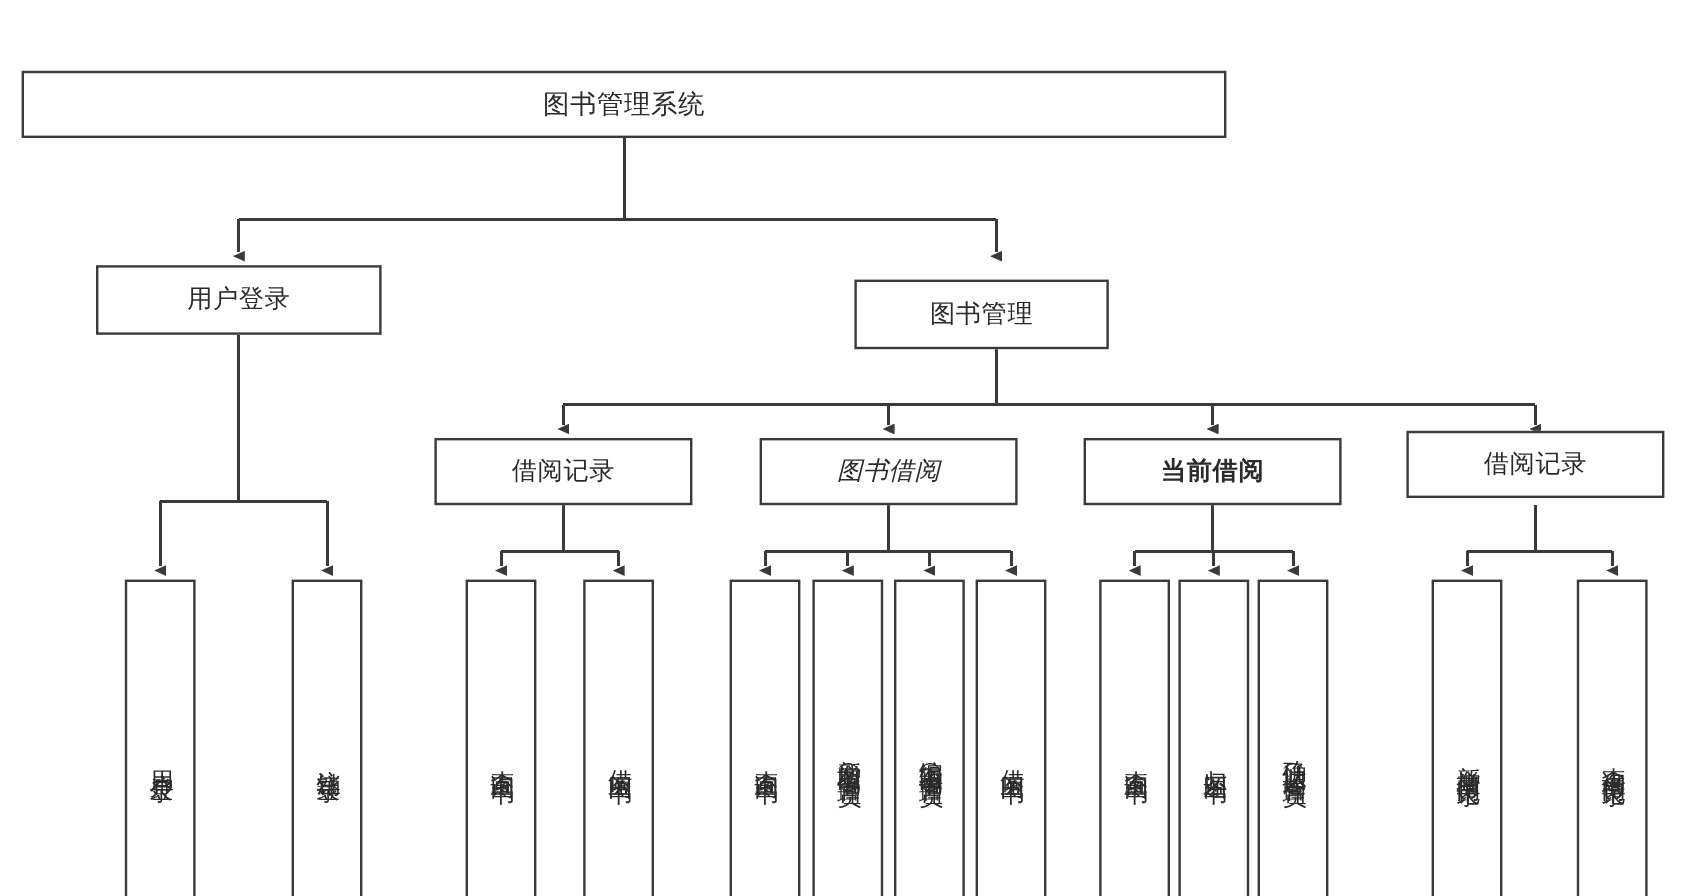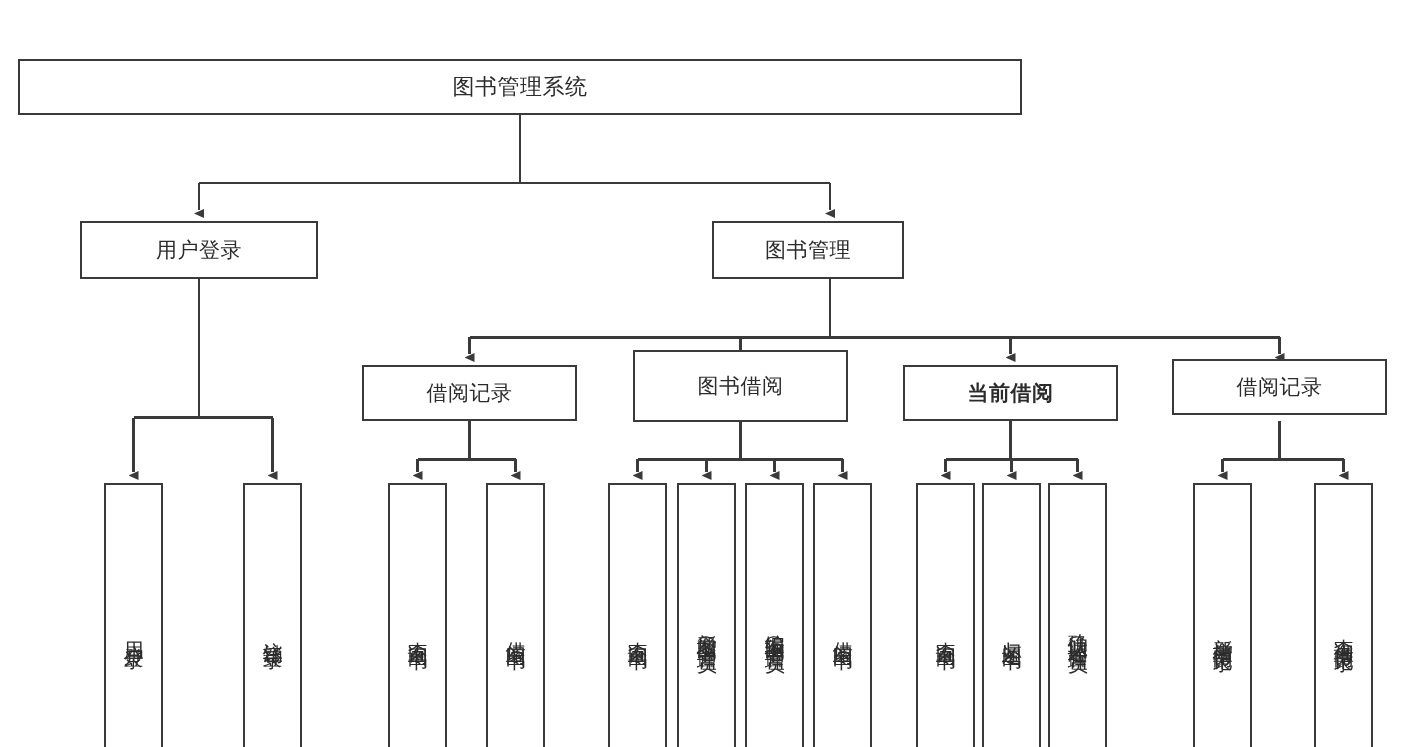--- a/index.html
+++ b/index.html
@@ -112,27 +112,27 @@
         <line x1="1343.5" y1="412.44" x2="1343.5" y2="425" stroke="#3a3a3a" stroke-width="2.5" shape-rendering="crispEdges" marker-end="url(#arrowhead)"></line>
       </g>
   </svg>
   <div id="node-layer">
       <div class="node-box level-0" style="left: 18px; top: 12px; width: 1004px; height: 56px;">
         <span class="node-label">图书管理系统</span>
       </div>
       <div class="node-box level-1" style="left: 80px; top: 174px; width: 238px; height: 58px;">
         <span class="node-label">用户登录</span>
       </div>
-      <div class="node-box level-1" style="left: 712px; top: 174px; width: 192px; height: 58px;">
+      <div class="node-box level-1" style="left: 712px; top: 186px; width: 212px; height: 58px;">
         <span class="node-label">图书管理</span>
       </div>
       <div class="node-box level-2" style="left: 362px; top: 318px; width: 215px; height: 56px;">
         <span class="node-label">借阅记录</span>
       </div>
-      <div class="node-box level-2" style="left: 633px; top: 303px; width: 215px; height: 72px;">
+      <div class="node-box level-2" style="left: 633px; top: 318px; width: 215px; height: 56px; font-style: italic;">
         <span class="node-label">图书借阅</span>
       </div>
       <div class="node-box level-2" style="left: 903px; top: 318px; width: 215px; height: 56px; font-weight: bold;">
         <span class="node-label">当前借阅</span>
       </div>
       <div class="node-box level-2" style="left: 1172px; top: 312px; width: 215px; height: 56px;">
         <span class="node-label">借阅记录</span>
       </div>
       <div class="node-box level-3 vertical" style="left: 104px; top: 436px; width: 59px; height: 297px;">
         <span class="node-label">用户登录</span>

